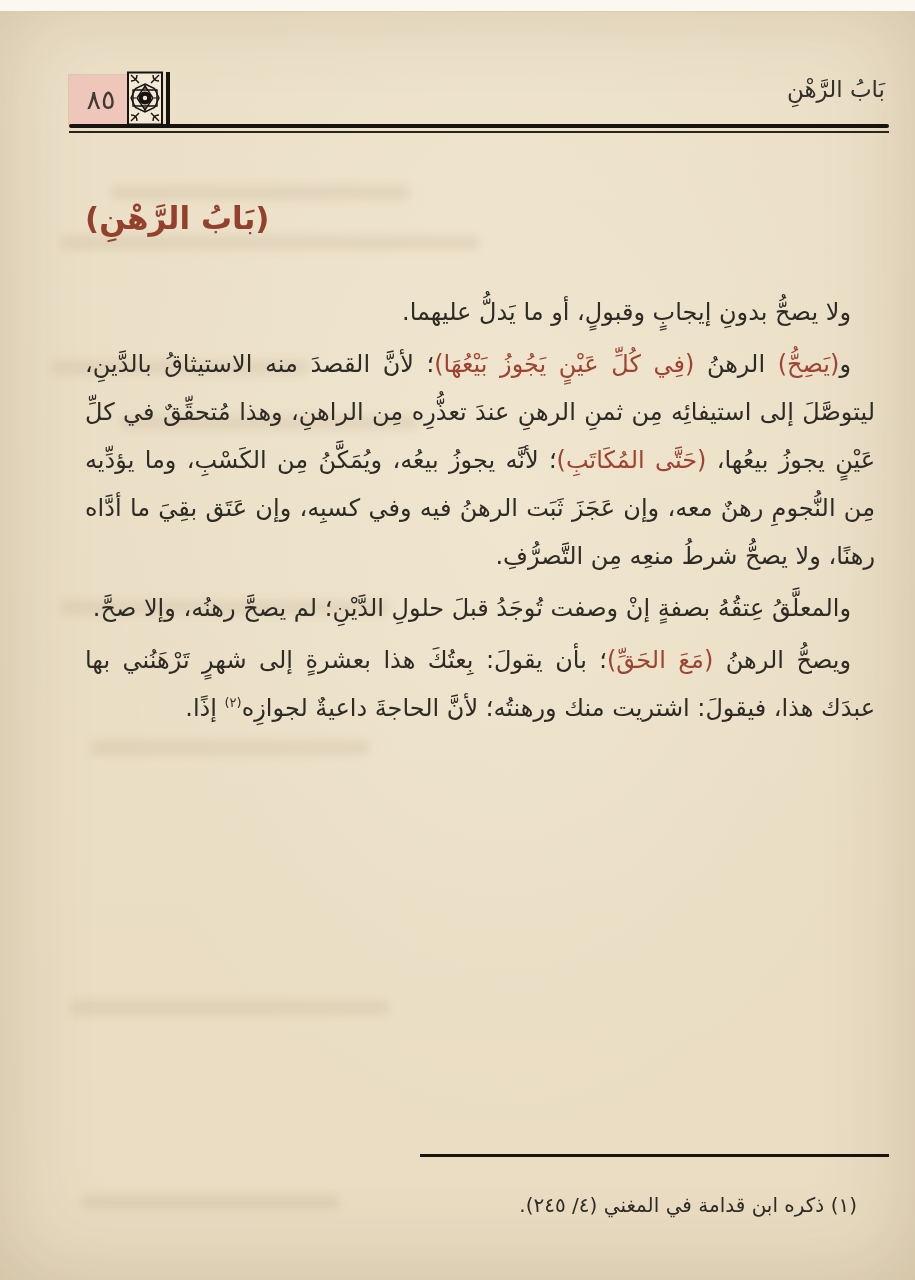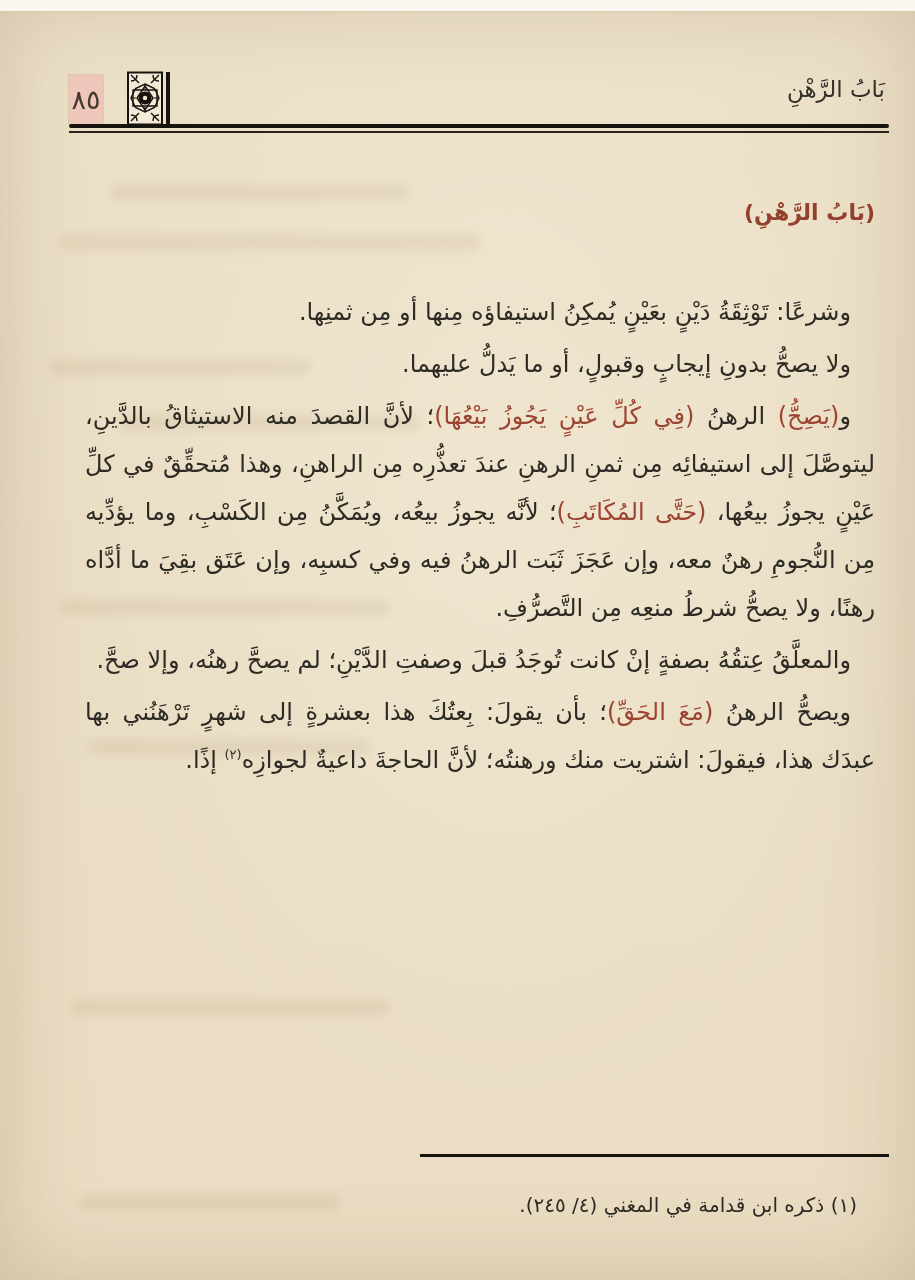--- a/index.html
+++ b/index.html
@@ -21,21 +21,21 @@
   .scan-strip-top{
     position:absolute;top:0;left:0;width:100%;height:11px;
     background:#fbf8f1;border-bottom:1px solid #d9ccb2;
   }
   
   .chapter-header{
     position:absolute;top:76px;right:30px;
     font-size:23px;color:#33302a;letter-spacing:0;
   }
   .page-number-box{
-    position:absolute;top:75px;left:69px;width:34px;height:49px;
+    position:absolute;top:75px;left:69px;width:64px;height:49px;
     background:#efc7ba;
     display:flex;align-items:center;justify-content:center;
     font-size:27px;color:#413a30;
     box-shadow:0 0 0 1px rgba(120,80,60,.15);
   }
   .ornament{
     position:absolute;top:71px;left:127px;width:36px;height:55px;
   }
   .header-vbar{
     position:absolute;top:72px;left:166px;width:4px;height:53px;
@@ -45,22 +45,22 @@
     position:absolute;top:124px;left:69px;width:820px;height:4px;
     background:#17130e;border-radius:2px;
   }
   .rule-thin{
     position:absolute;top:131px;left:69px;width:820px;height:2px;
     background:#2a241c;
   }
   
   .chapter-title{
     position:absolute;top:200px;left:85px;width:790px;
-    margin:0;text-align:right;
-    font-size:22px;font-weight:bold;color:#93402d;
+    margin:0;text-align:left;
+    font-size:31px;font-weight:bold;color:#93402d;
   }
   
   .body-text{
     position:absolute;top:288px;right:40px;left:85px;
     font-size:24px;line-height:48px;color:#2e2b25;
     text-align:justify;
   }
   .para{margin:0 0 4px 0;text-indent:24px;}
   .para .red{color:#9c4431;}
   .fn-mark{
@@ -125,24 +125,23 @@
     </svg>
   </div>
 
   <div class="header-vbar"></div>
   <div class="rule-thick"></div>
   <div class="rule-thin"></div>
 
   <h1 class="chapter-title">(بَابُ الرَّهْنِ)</h1>
 
   <main class="body-text">
-      <p class="para"><span>وشرعًا: تَوْثِقَةُ دَيْنٍ بعَيْنٍ يُمكِنُ استيفاؤه مِنها أو مِن ثمنِها.</span></p>
       <p class="para"><span>ولا يصحُّ بدونِ إيجابٍ وقبولٍ، أو ما يَدلُّ عليهما.</span></p>
       <p class="para"><span>و</span><span class="red">(يَصِحُّ)</span><span> الرهنُ </span><span class="red">(فِي كُلِّ عَيْنٍ يَجُوزُ بَيْعُهَا)</span><span>؛ لأنَّ القصدَ منه الاستيثاقُ بالدَّينِ، ليتوصَّلَ إلى استيفائِه مِن ثمنِ الرهنِ عندَ تعذُّرِه مِن الراهنِ، وهذا مُتحقِّقٌ في كلِّ عَيْنٍ يجوزُ بيعُها، </span><span class="red">(حَتَّى المُكَاتَبِ)</span><span>؛ لأنَّه يجوزُ بيعُه، ويُمَكَّنُ مِن الكَسْبِ، وما يؤدِّيه مِن النُّجومِ رهنٌ معه، وإن عَجَزَ ثَبَت الرهنُ فيه وفي كسبِه، وإن عَتَق بقِيَ ما أدَّاه رهنًا، ولا يصحُّ شرطُ منعِه مِن التَّصرُّفِ.</span></p>
-      <p class="para"><span>والمعلَّقُ عِتقُهُ بصفةٍ إنْ كانت تُوجَدُ قبلَ وصفتِ الدَّيْنِ؛ لم يصحَّ رهنُه، وإلا صحَّ.</span></p>
+      <p class="para"><span>والمعلَّقُ عِتقُهُ بصفةٍ إنْ وصفت تُوجَدُ قبلَ حلولِ الدَّيْنِ؛ لم يصحَّ رهنُه، وإلا صحَّ.</span></p>
       <p class="para"><span>ويصحُّ الرهنُ </span><span class="red">(مَعَ الحَقِّ)</span><span>؛ بأن يقولَ: بِعتُكَ هذا بعشرةٍ إلى شهرٍ تَرْهَنُني بها عبدَك هذا، فيقولَ: اشتريت منك ورهنتُه؛ لأنَّ الحاجةَ داعيةٌ لجوازِه</span><sup class="fn-mark">(٢)</sup><span> إذًا.</span></p>
     </main>
 
   <div class="footnote-sep"></div>
   <div class="footnotes">
       <p class="footnote">(١) ذكره ابن قدامة في المغني (٤/ ٢٤٥).</p>
     </div>
 
 </div>
 

